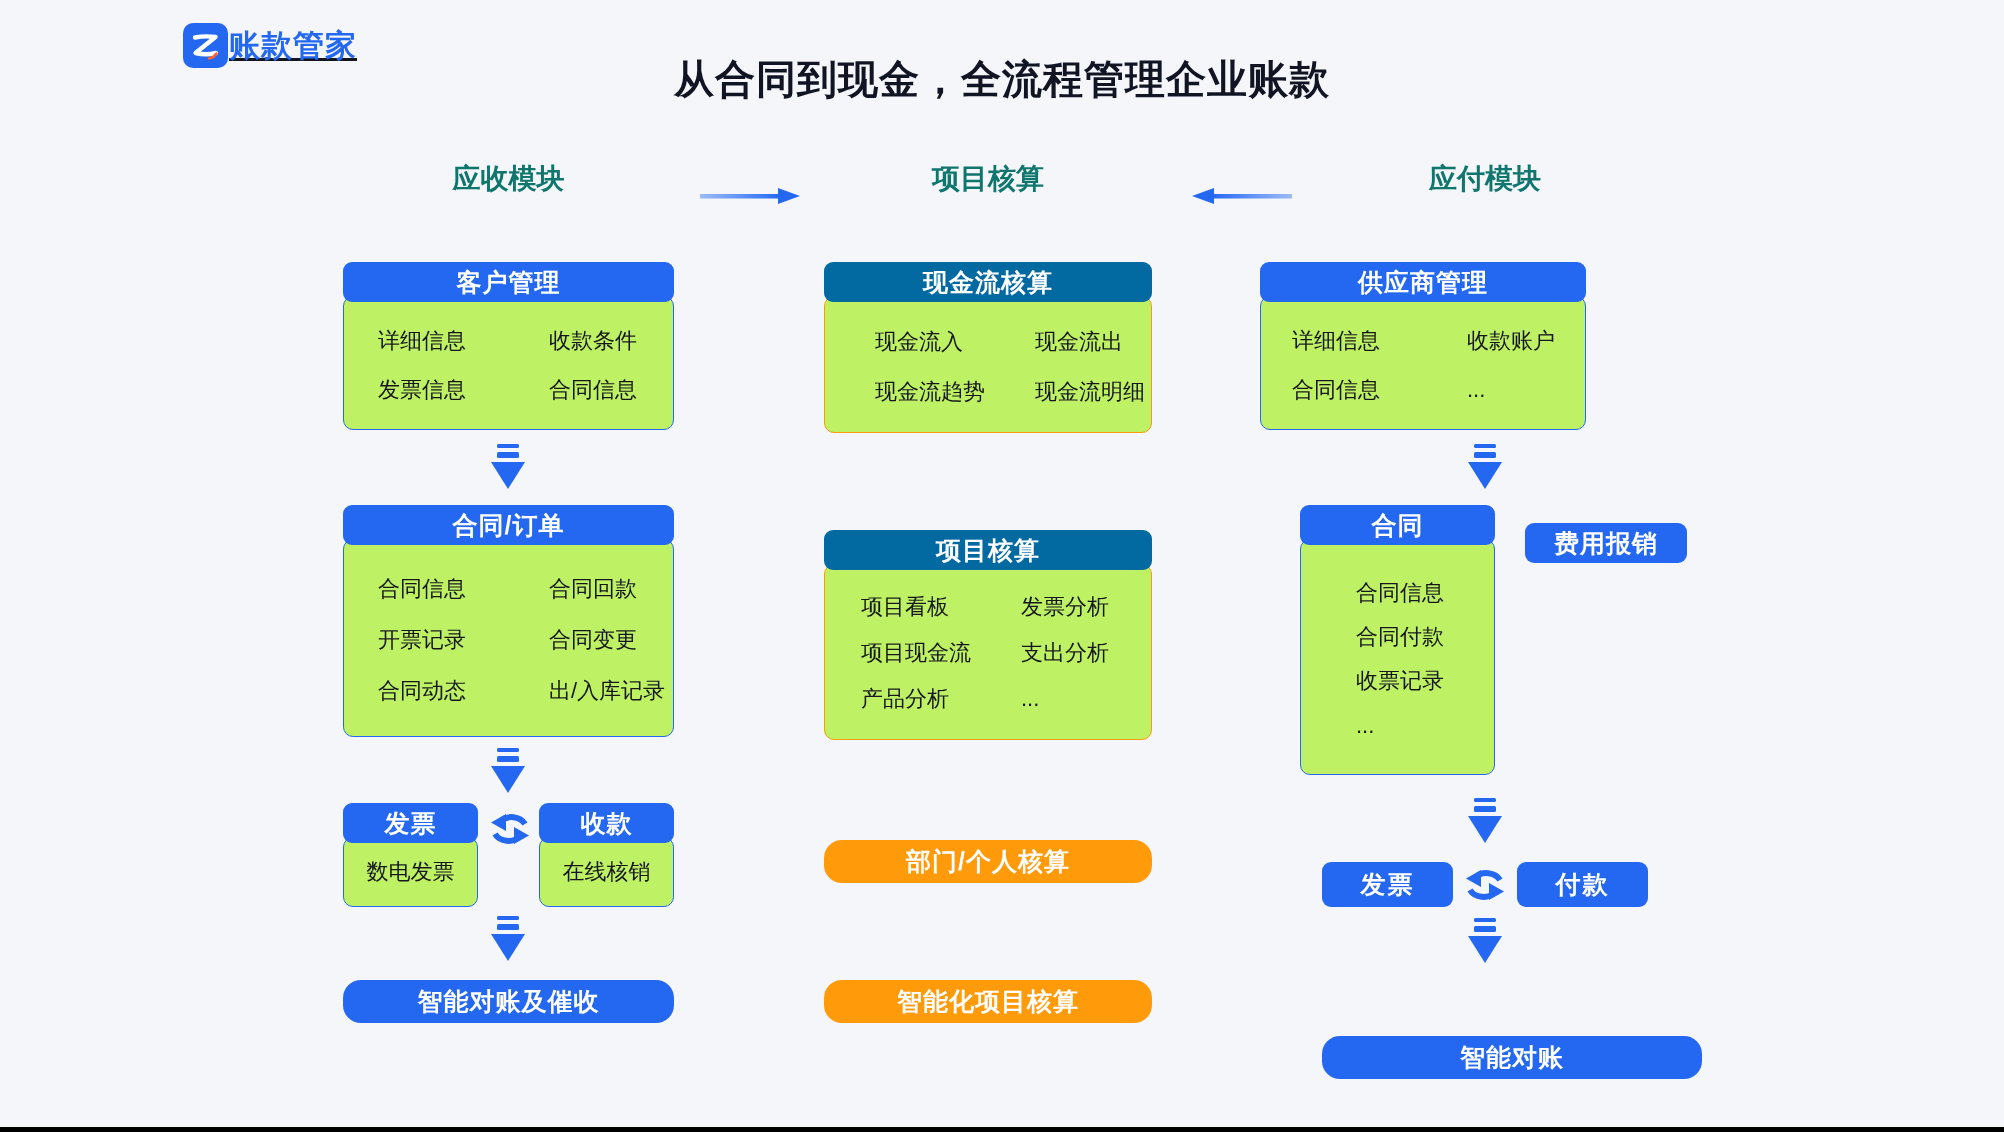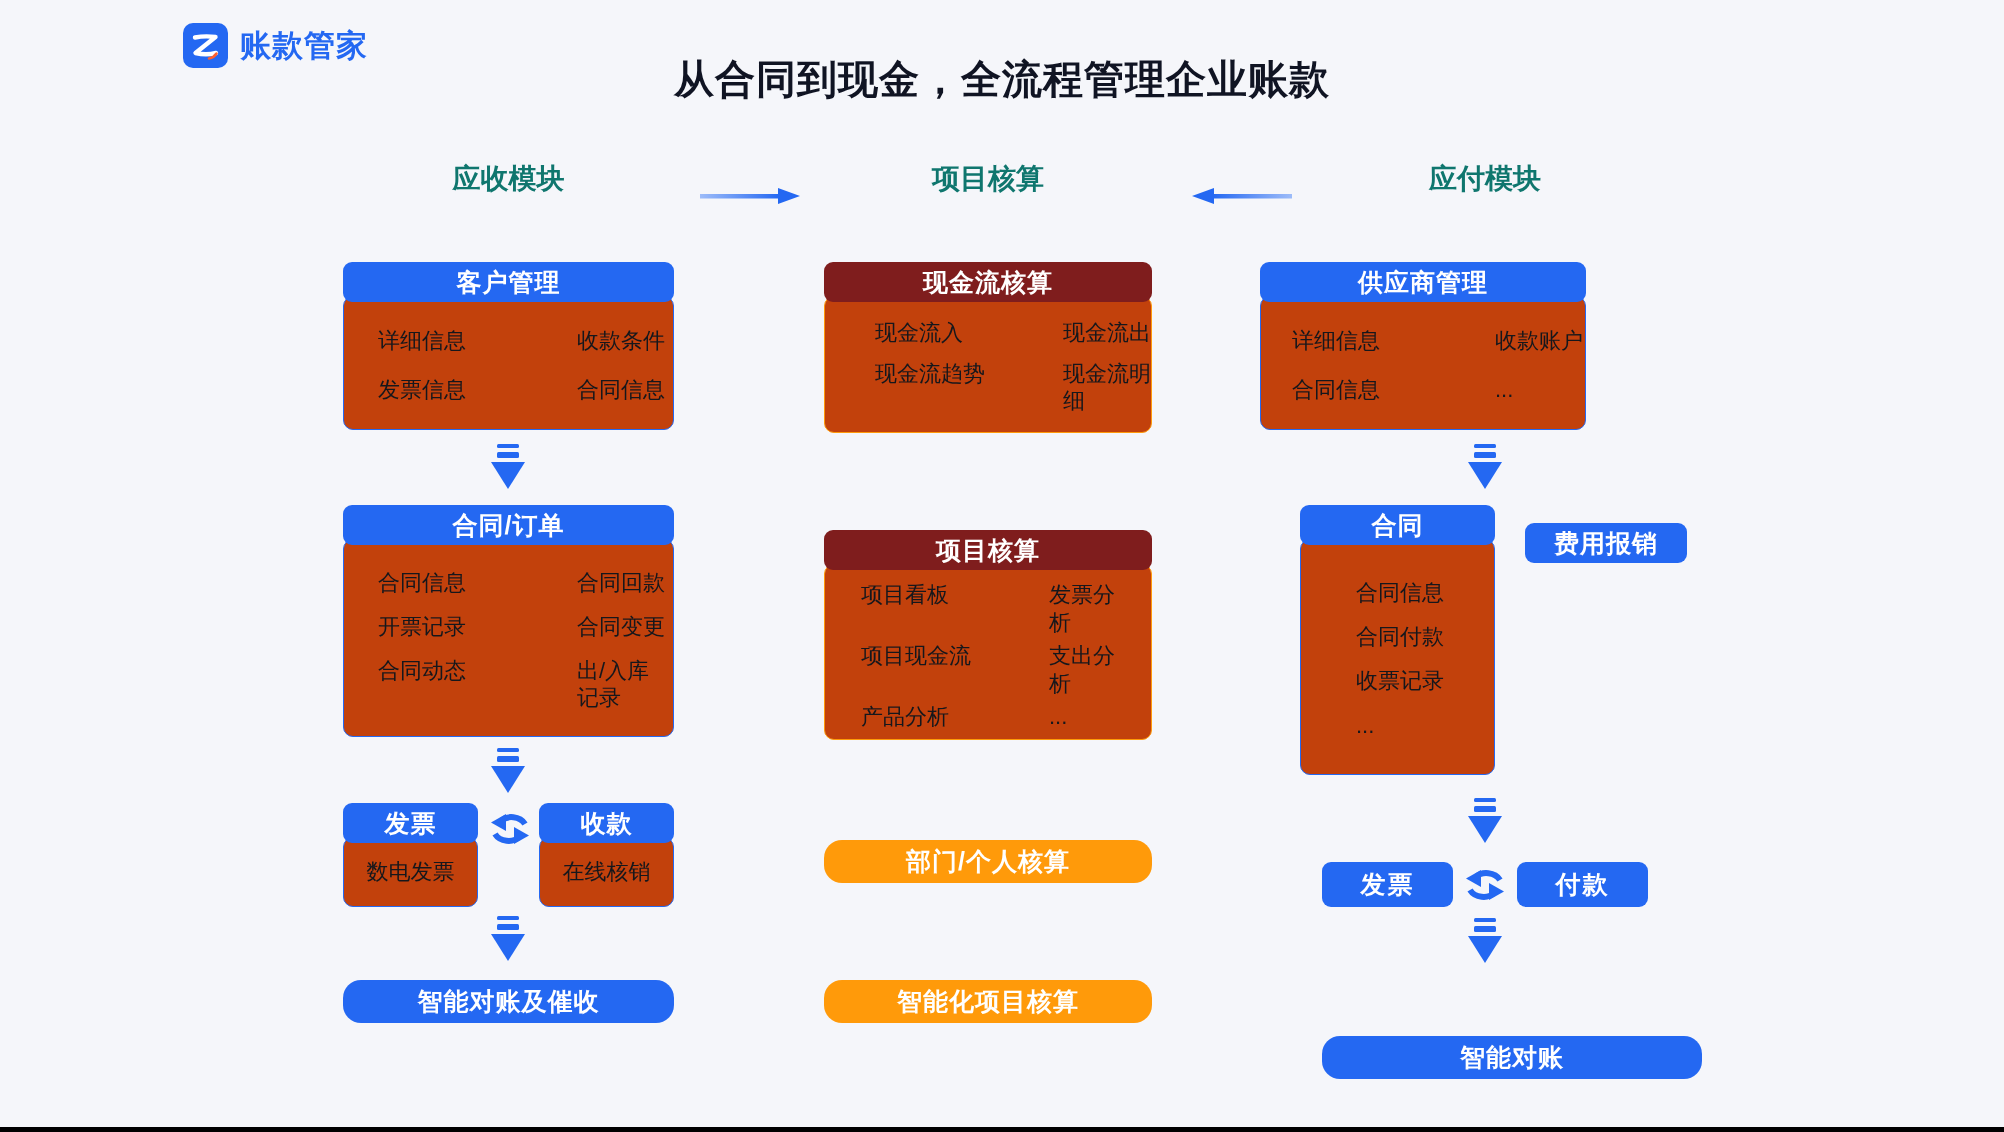--- a/index.html
+++ b/index.html
@@ -1,36 +1,36 @@
 <!DOCTYPE html>
 <html><head>
 <meta charset="utf-8">
 <style>
   html,body{margin:0;padding:0;background:#e9eaf0;}
   .canvas{
     position:relative;width:2004px;height:1132px;background:#F5F6FA;overflow:hidden;
     font-family:"Liberation Sans",sans-serif;color:#14161F;
   }
   
-  .logo{position:absolute;left:183px;top:23px;display:flex;align-items:center;gap:12px;}
+  .logo{position:absolute;left:183px;top:23px;display:flex;align-items:center;gap:1px;text-decoration:underline;}
   .logo-text{font-size:31px;font-weight:700;color:#2468F2;letter-spacing:1px;}
   
   .title{position:absolute;left:0;top:52px;width:100%;text-align:center;
          font-size:40px;font-weight:700;color:#101423;letter-spacing:1px;}
   
   .col-head{position:absolute;top:160px;text-align:center;font-size:28px;font-weight:700;color:#0f766e;}
   .flow-arrow{position:absolute;top:188px;}
   
   .mod{position:absolute;}
   .mod-header{position:relative;z-index:2;height:40px;border-radius:9px;
       display:flex;align-items:center;justify-content:center;
       color:#fff;font-size:25px;font-weight:700;letter-spacing:1px;}
   .mod-header.blue{background:#2468F2;}
-  .mod-header.orange{background:#7f1d1d;font-family:Liberation Mono, monospace;}
-  .mod-body{position:relative;z-index:1;margin-top:-6px;background:#c2410c;border-radius:10px;box-sizing:border-box;gap:28px;}
+  .mod-header.orange{background:#0369a1;font-family:Liberation Mono, monospace;}
+  .mod-body{position:relative;z-index:1;margin-top:-6px;background:#bef264;border-radius:10px;box-sizing:border-box;}
   .mod-body.blue{border:1.5px solid #2468F2;}
   .mod-body.orange{border:1.5px solid #FF9A0A;}
   .grid2{display:grid;align-content:space-evenly;row-gap:6px;}
   .cell{font-size:22px;font-weight:500;color:#15171C;line-height:1.25;text-align:left;}
   .stack{display:flex;flex-direction:column;justify-content:space-evenly;box-sizing:border-box;height:100%;}
   .bar{position:absolute;height:43px;border-radius:18px;display:flex;align-items:center;justify-content:center;
        color:#fff;font-size:25px;font-weight:700;letter-spacing:1px;}
   .bar.blue{background:#2468F2;font-family:Liberation Serif, serif;}
   .bar.orange{background:#FF9A0A;}
   .pill{position:absolute;height:45px;border-radius:9px;background:#2468F2;display:flex;align-items:center;justify-content:center;

